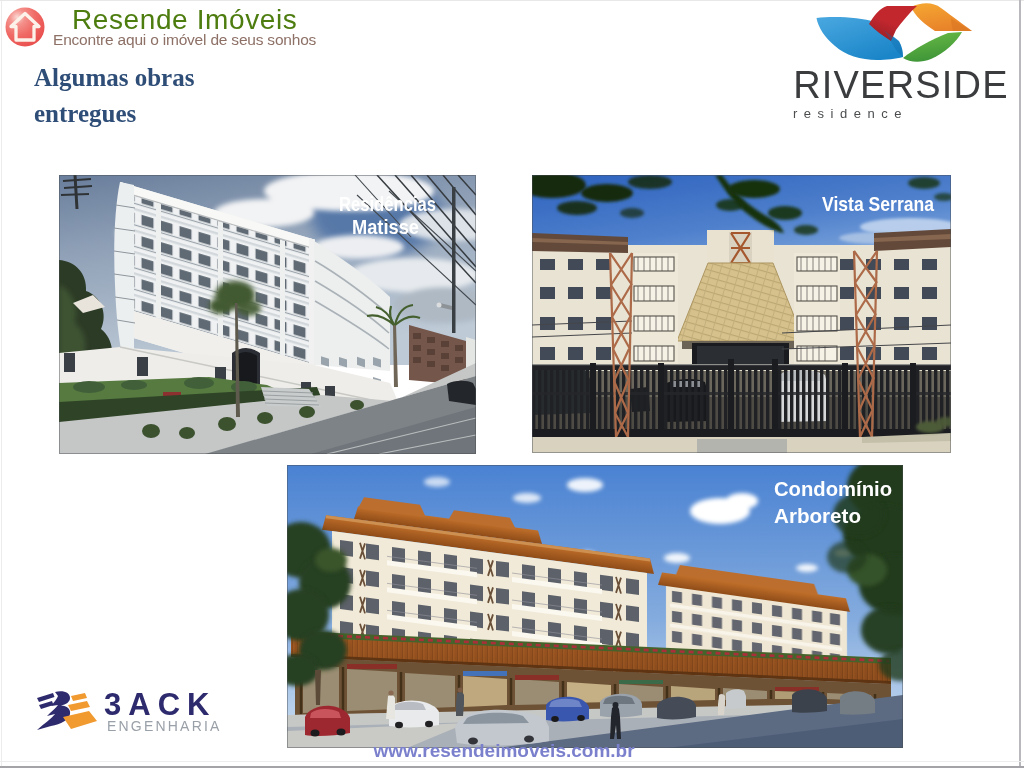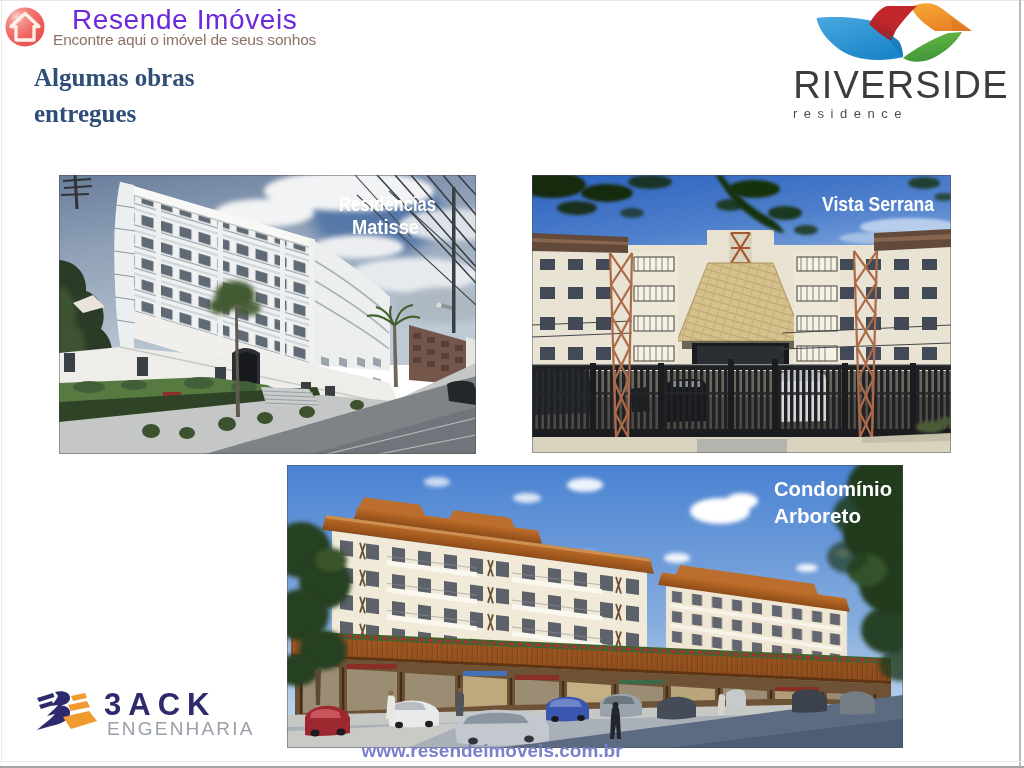--- a/index.html
+++ b/index.html
@@ -26,21 +26,21 @@
       <stop offset="0%" stop-color="#fbd9d4"></stop>
       <stop offset="25%" stop-color="#f4918c"></stop>
       <stop offset="60%" stop-color="#f06b66"></stop>
       <stop offset="100%" stop-color="#e9514f"></stop>
     </radialGradient>
   </defs>
   <circle cx="20" cy="20" r="19.5" fill="url(#ball)"></circle>
   <path d="M20 6.5 L34 19.5 L29 19.5 L29 33 L11 33 L11 19.5 L6 19.5 Z" fill="none" stroke="#fcf2e9" stroke-width="3.3" stroke-linejoin="round"></path>
 </svg>
 
-<div class="abs" style="left:72px;top:4px;font-size:28px;letter-spacing:0.6px;color:#6d28d9;">Resende Imóveis</div>
+<div class="abs" style="left:72px;top:4px;font-size:28px;letter-spacing:0.6px;color:#4d7c0f;">Resende Imóveis</div>
 
 <div class="abs" style="left:53px;top:31px;font-size:15.5px;letter-spacing:-0.2px;color:#8d7066;">Encontre aqui o imóvel de seus sonhos</div>
 
 <div class="abs" style="left:34px;top:60px;font-family:'Liberation Serif',serif;font-weight:bold;font-size:25px;line-height:36px;color:#2e4d77;letter-spacing:0px;">Algumas obras<br>entregues</div>
 
 <svg class="abs" style="left:813px;top:2px;" width="165" height="62" viewBox="0 0 165 62">
   <defs>
     <linearGradient id="gb" x1="0" y1="0" x2="0.7" y2="1">
       <stop offset="0%" stop-color="#4aa8e0"></stop>
         <stop offset="100%" stop-color="#1a85c8"></stop>
@@ -742,15 +742,15 @@
   <path d="M2,8 L18,3 L19.5,7 L4,12 Z" fill="#2e2a6e"></path>
   <path d="M4,15 L17,11 L18.5,15 L6,19 Z" fill="#2e2a6e"></path>
   <path d="M20,2 C29,0 35,3 35,8 C35,12 31,14.5 26,15.5 C32,16 36,19 35,24 C34,30 26,34 16,36 L2,40 C10,33 17,28 20,24 L12,26 C17,21 21,18 23,15 L16,16 C19,12 22,9 23,6 Z" fill="#2e2a6e"></path>
   <path d="M36,6 L50,3 L52,8 L38,11 Z" fill="#f09a30"></path>
   <path d="M33,15 L52,11 L55,17 L36,21 Z" fill="#f09a30"></path>
   <path d="M28,27 L54,21 L62,31 L36,39 Z" fill="#f09a30"></path>
 </svg>
 
 <div class="abs" style="left:104px;top:687px;font-size:31px;font-weight:bold;letter-spacing:7px;color:#2e2a6e;text-align:center;">3ACK</div>
 
-<div class="abs" style="left:107px;top:718px;font-size:19px;letter-spacing:2.2px;color:#9aa0a8;">ENGENHARIA</div>
-
-<div class="abs" style="left:4px;top:740px;width:976px;text-align:center;font-size:19px;font-weight:bold;letter-spacing:0px;color:#7b80cd;">www.resendeimoveis.com.br</div>
+<div class="abs" style="left:107px;top:718px;font-size:14px;letter-spacing:2.2px;color:#9aa0a8;">ENGENHARIA</div>
+
+<div class="abs" style="left:16px;top:740px;width:976px;text-align:center;font-size:19px;font-weight:bold;letter-spacing:0px;color:#7b80cd;">www.resendeimoveis.com.br</div>
 
 </body></html>

